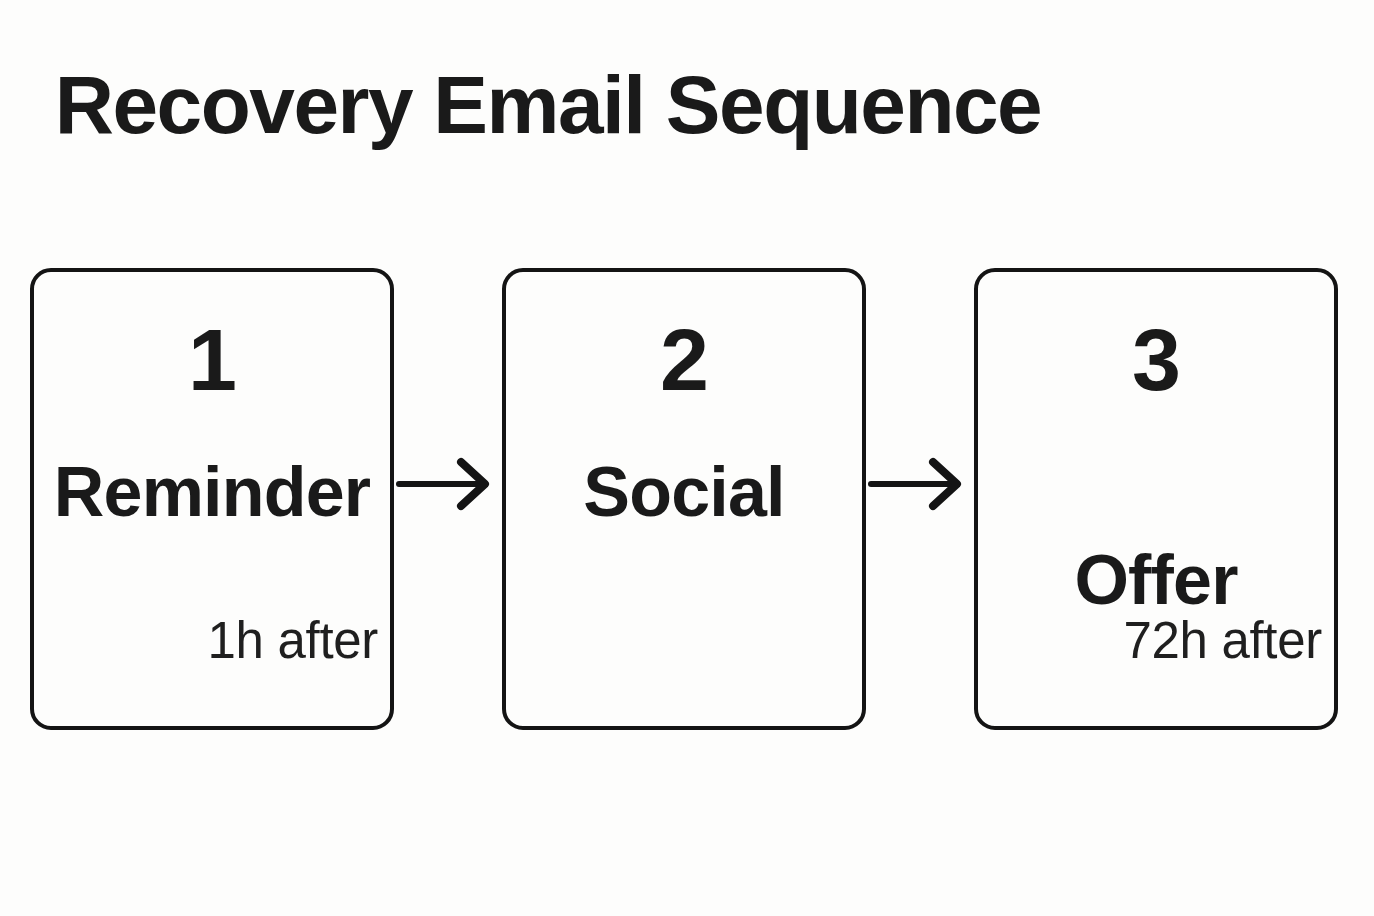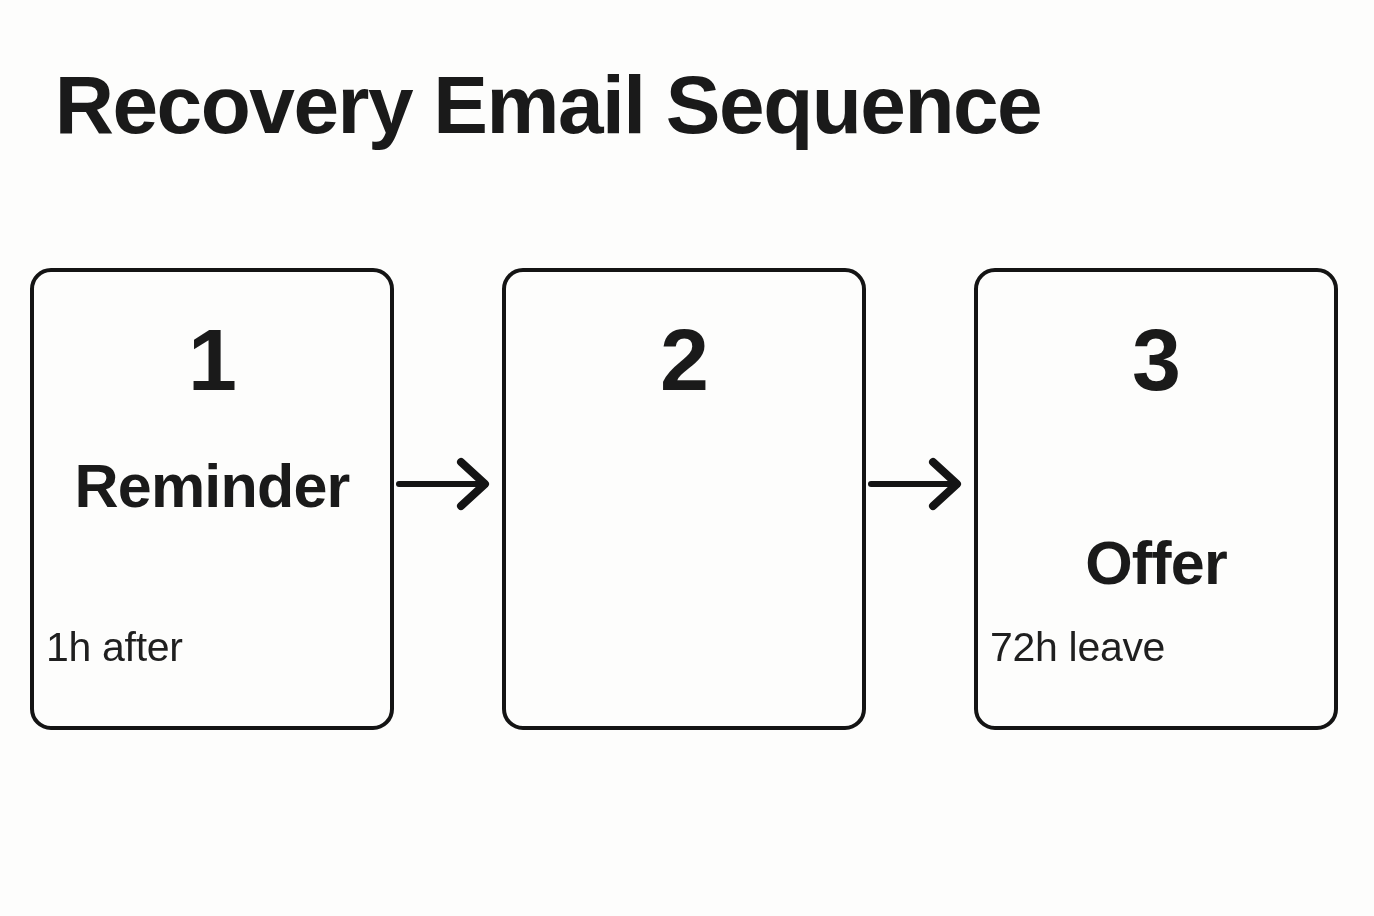--- a/index.html
+++ b/index.html
@@ -64,40 +64,40 @@
   .step-number {
     font-size: 88px;
     font-weight: bold;
     line-height: 1;
     margin-top: 44px;
     letter-spacing: -1px;
     color: #1a1a1a;
   }
 
   .step-title {
-    font-size: 61px;
+    font-size: 70px;
     font-weight: bold;
     line-height: 1.26;
     letter-spacing: -0.8px;
     text-align: left;
     margin-top: 44px;
     padding: 0 14px;
     color: #1a1a1a;
   }
 
   .step-caption {
     position: absolute;
     left: 0;
     right: 0;
     bottom: 48px;
-    font-size: 41px;
+    font-size: 51px;
     font-weight: normal;
     line-height: 1.48;
     letter-spacing: -0.3px;
-    text-align: left;
+    text-align: right;
     padding: 0 12px;
     color: #1f1f1f;
   }
 
   
   .arrow-connector {
     position: absolute;
     top: 455px;
     width: 118px;
     height: 58px;
@@ -125,32 +125,32 @@
         <span>Reminder</span>
       </div>
       <div class="step-caption">
         <span>1h after</span><br>
       </div>
     </div>
 
     <div class="step-card">
       <div class="step-number">2</div>
       <div class="step-title">
-        <br>
+        <span>Social</span><br>
       </div>
     </div>
 
     <div class="step-card">
       <div class="step-number">3</div>
       <div class="step-title">
         <br>
         <span>Offer</span>
       </div>
       <div class="step-caption">
-        <span>72h leave</span>
+        <span>72h after</span>
       </div>
     </div>
 
   </div>
 
   <div class="arrow-connector arrow-1">
     <svg viewBox="0 0 118 58" xmlns="http://www.w3.org/2000/svg">
       <line x1="6" y1="29" x2="92" y2="29" stroke="#141414" stroke-width="6" stroke-linecap="round"></line>
       <polyline points="68,7 92,29 68,51" fill="none" stroke="#141414" stroke-width="8" stroke-linecap="round" stroke-linejoin="round"></polyline>
     </svg>

